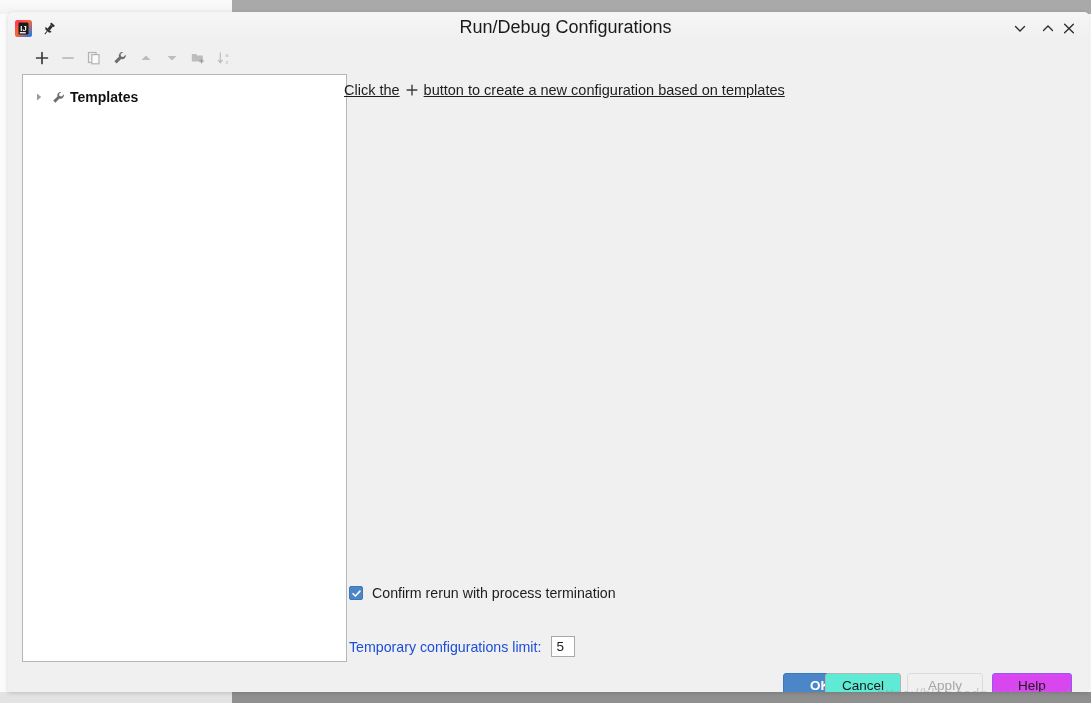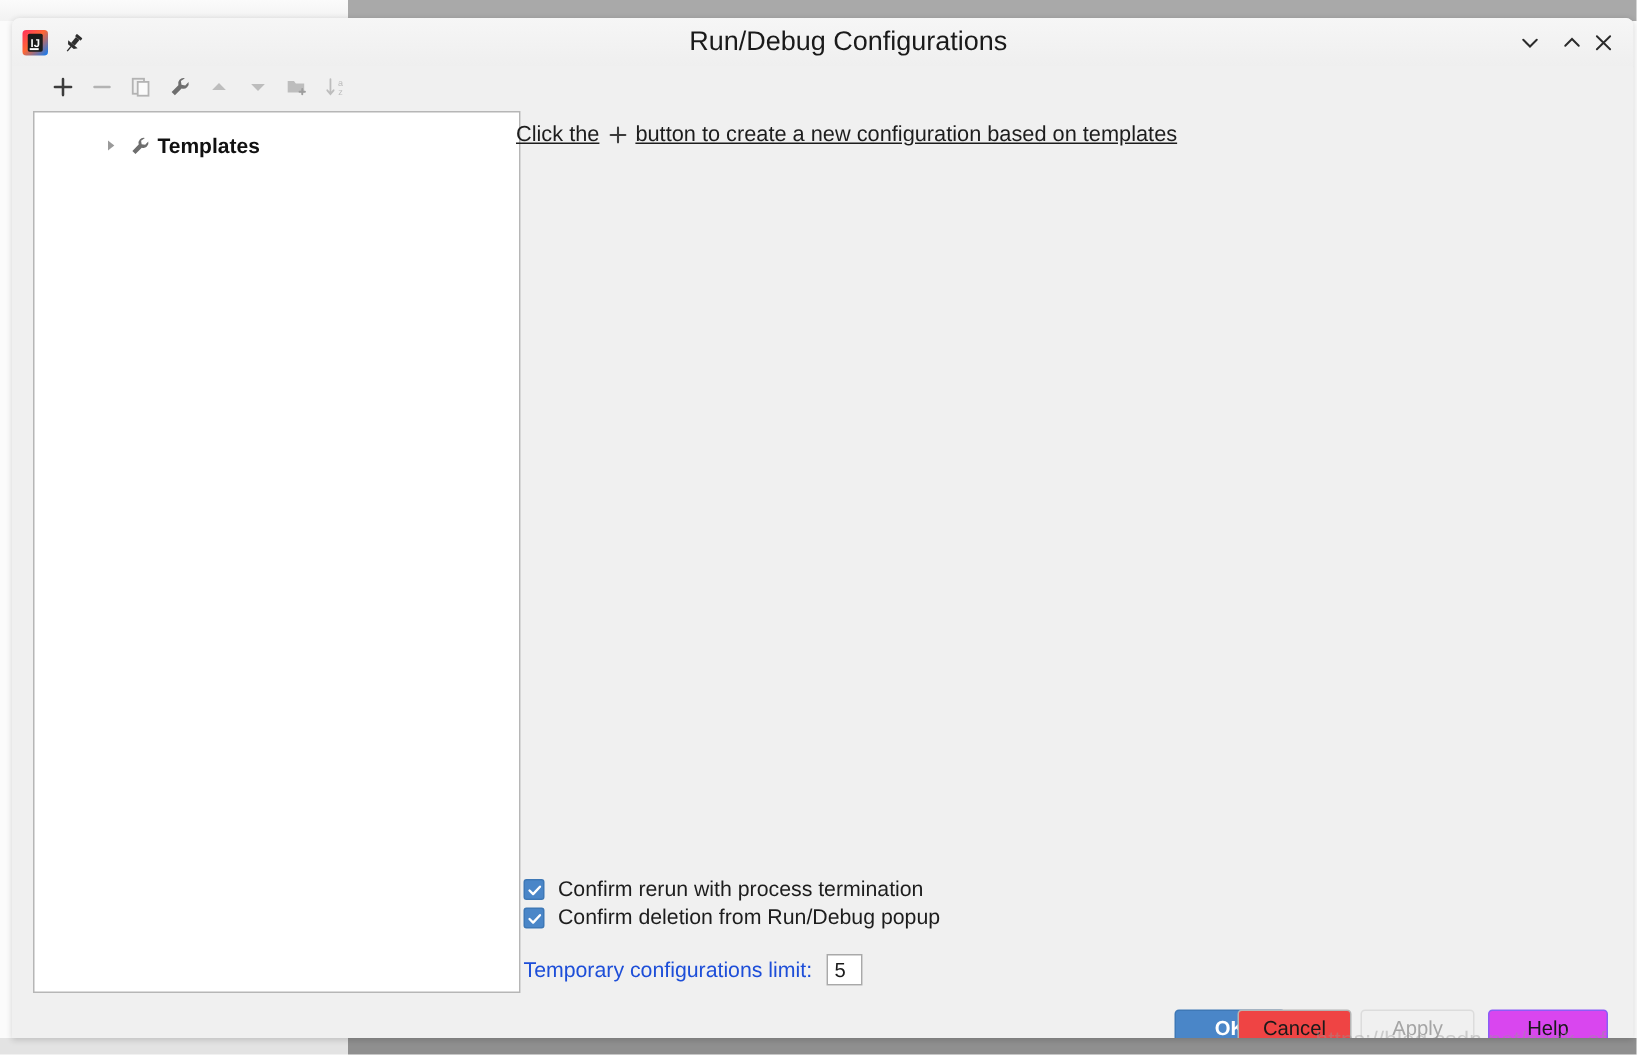--- a/index.html
+++ b/index.html
@@ -132,21 +132,20 @@
     border: 1px solid #b6b6b6;
     box-sizing: border-box;
   }
   #tree-row {
     position: absolute;
     left: 0; top: 12px;
     height: 20px;
     width: 100%;
     display: flex;
     align-items: center;
-    margin-left: 35px;
   }
   #tree-arrow {
     width: 20px;
     display: flex;
     justify-content: center;
     align-items: center;
     margin-left: 6px;
   }
   #tree-wrench {
     width: 18px;
@@ -269,21 +268,21 @@
   #btn-ok {
     left: 734px; width: 74px;
     background: #4a86c8;
     border: 1px solid #3e78b6;
     color: #ffffff;
     font-weight: bold;
     margin-left: 41px;
   }
   #btn-cancel {
     left: 817px; width: 76px;
-    background: #ef4444;
+    background: #5eead4;
     border: 1px solid #b4b4b4;
     color: #1a1a1a;
   }
   #btn-apply {
     left: 899px; width: 76px;
     background: #f0f0f0;
     border: 1px solid #dcdcdc;
     color: #a5a5a5;
   }
   #btn-help {
@@ -439,28 +438,20 @@
 
   <div class="cb-row" id="cb-row-1">
     <span class="cb-box">
       <svg width="11" height="11" viewBox="0 0 12 12">
         <path d="M2.2 6.2 L4.8 8.8 L9.8 3.4" stroke="#ffffff" stroke-width="1.7" fill="none" stroke-linecap="round" stroke-linejoin="round"></path>
       </svg>
     </span>
     <span class="cb-label">Confirm rerun with process termination</span>
   </div>
 
-  <div class="cb-row" id="cb-row-2">
-    <span class="cb-box">
-      <svg width="11" height="11" viewBox="0 0 12 12">
-        <path d="M2.2 6.2 L4.8 8.8 L9.8 3.4" stroke="#ffffff" stroke-width="1.7" fill="none" stroke-linecap="round" stroke-linejoin="round"></path>
-      </svg>
-    </span>
-    <span class="cb-label">Confirm deletion from Run/Debug popup</span>
-  </div>
 
   <div id="temp-row">
     <span id="temp-label">Temporary configurations limit:</span>
     <input id="temp-input" type="text" value="5" style="">
   </div>
 
   <div class="btn" id="btn-ok">OK</div>
   <div class="btn" id="btn-cancel">Cancel</div>
   <div class="btn" id="btn-apply">Apply</div>
   <div class="btn" id="btn-help">Help</div>

